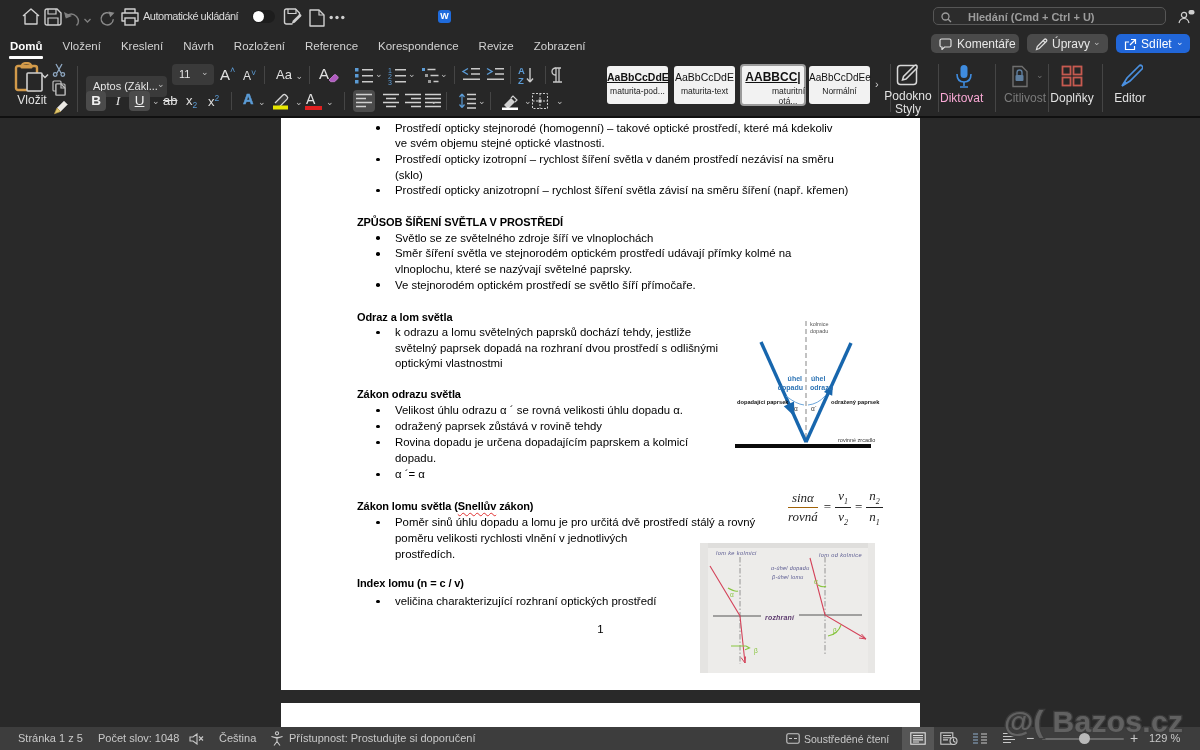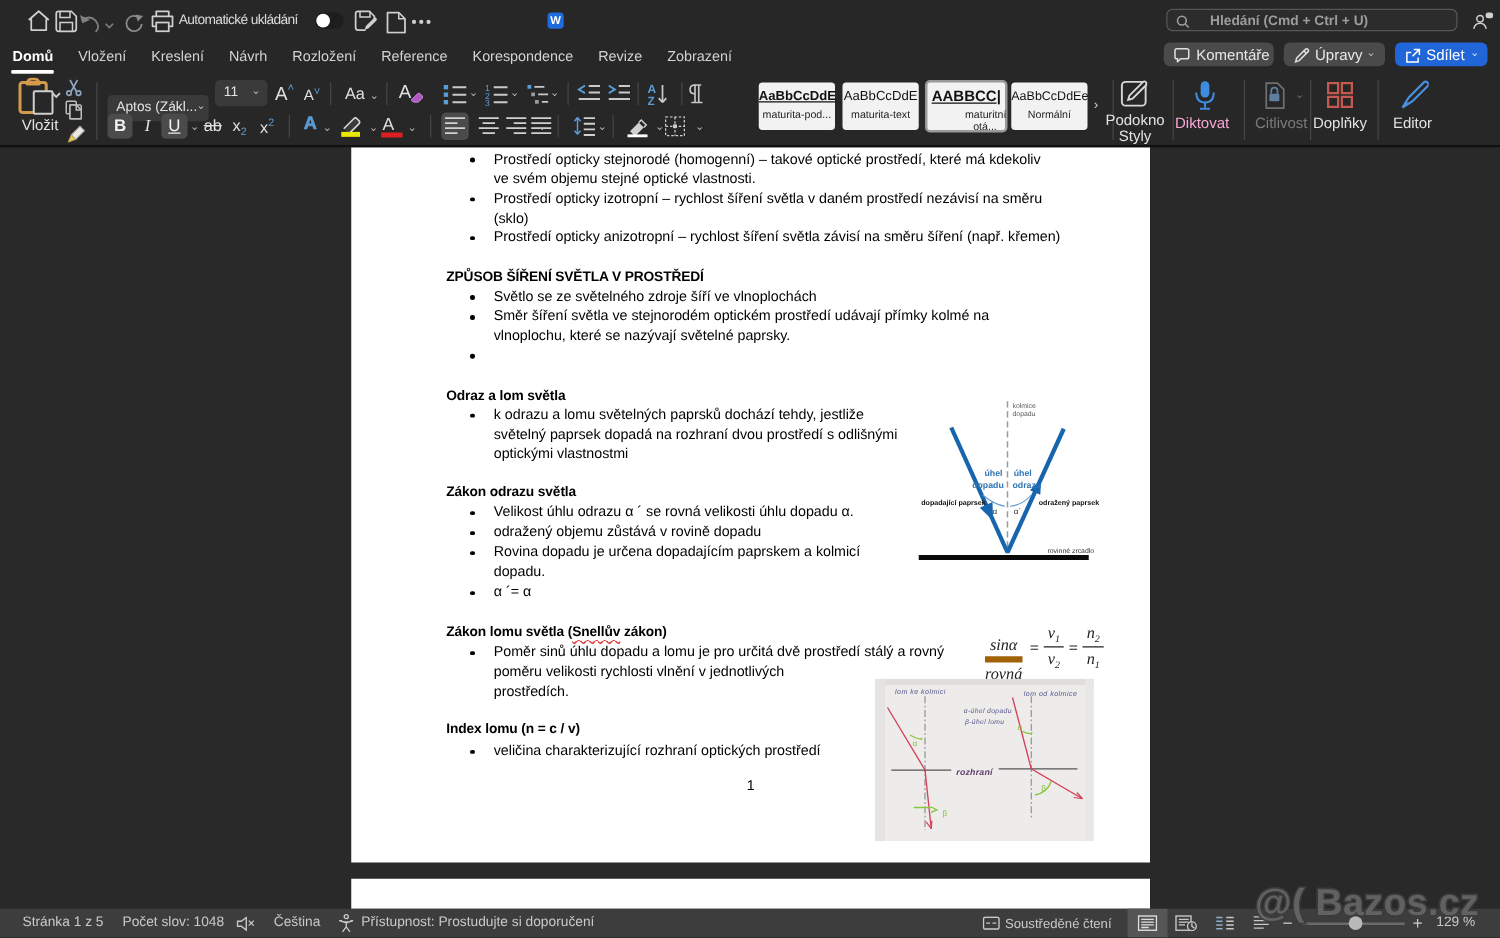--- a/index.html
+++ b/index.html
@@ -320,30 +320,31 @@
     <div class="line" style="left:114px;top:50.7px">(sklo)</div>
     <div class="bullet" style="left:95.2px;top:70.9px"></div>
       <div class="line" style="left:114px;top:66.3px">Prostředí opticky anizotropní – rychlost šíření světla závisí na směru šíření (např. křemen)</div>
     <div class="hline" style="left:76px;top:98.3px">ZPŮSOB ŠÍŘENÍ SVĚTLA V PROSTŘEDÍ</div>
     <div class="bullet" style="left:95.2px;top:118.3px"></div>
       <div class="line" style="left:114px;top:113.7px">Světlo se ze světelného zdroje šíří ve vlnoplochách</div>
     <div class="bullet" style="left:95.2px;top:134px"></div>
       <div class="line" style="left:114px;top:129.4px">Směr šíření světla ve stejnorodém optickém prostředí udávají přímky kolmé na</div>
     <div class="line" style="left:114px;top:145.1px">vlnoplochu, které se nazývají světelné paprsky.</div>
     <div class="bullet" style="left:95.2px;top:165.3px"></div>
+      <div class="line" style="left:114px;top:160.7px">Ve stejnorodém optickém prostředí se světlo šíří přímočaře.</div>
     <div class="hline" style="left:76px;top:192.5px">Odraz a lom světla</div>
     <div class="bullet" style="left:95.2px;top:212.5px"></div>
       <div class="line" style="left:114px;top:223.6px">světelný paprsek dopadá na rozhraní dvou prostředí s odlišnými</div>
     <div class="line" style="left:114px;top:207.9px">k odrazu a lomu světelných paprsků dochází tehdy, jestliže</div>
     <div class="line" style="left:114px;top:239.3px">optickými vlastnostmi</div>
     <div class="hline" style="left:76px;top:270.3px">Zákon odrazu světla</div>
     <div class="bullet" style="left:95.2px;top:290.8px"></div>
       <div class="line" style="left:114px;top:286.2px">Velikost úhlu odrazu α ´ se rovná velikosti úhlu dopadu α.</div>
     <div class="bullet" style="left:95.2px;top:306.8px"></div>
-      <div class="line" style="left:114px;top:302.2px">odražený objemu zůstává v rovině dopadu</div>
+      <div class="line" style="left:114px;top:302.2px">odražený paprsek zůstává v rovině tehdy</div>
     <div class="bullet" style="left:95.2px;top:322.8px"></div>
       <div class="line" style="left:114px;top:318.2px">Rovina dopadu je určena dopadajícím paprskem a kolmicí</div>
     <div class="line" style="left:114px;top:334px">dopadu.</div>
     <div class="bullet" style="left:95.2px;top:354.7px"></div>
       <div class="line" style="left:114px;top:350.1px">α ´= α</div>
     <div class="hline" style="left:76px;top:382px">Zákon lomu světla (<span style="text-decoration:underline wavy #e03030;text-decoration-thickness:1px;text-underline-offset:2px;">Snellův</span> zákon)</div>
     <div class="bullet" style="left:95.2px;top:402.6px"></div>
       <div class="line" style="left:114px;top:398px">Poměr sinů úhlu dopadu a lomu je pro určitá dvě prostředí stálý a rovný</div>
     <div class="line" style="left:114px;top:414px">poměru velikosti rychlosti vlnění v jednotlivých</div>
     <div class="line" style="left:114px;top:429.7px">prostředích.</div>
@@ -374,21 +375,21 @@
       <text x="81" y="96" font-size="6.5" fill="#333">α΄</text>
       <text x="108" y="127" font-size="5.5" fill="#333">rovinné zrcadlo</text>
       <rect x="5" y="129" width="136" height="4" fill="#0a0a0a"></rect>
     </svg>
 
     <div class="abs" style="left:505px;top:370px;font-family:'Liberation Serif',serif;font-style:italic;font-size:13px;color:#222;">
       <table style="border-collapse:collapse;">
           <tbody>
             <tr>
         <td style="text-align:center;padding:0 2px;">
-                <div style="border-bottom:5px solid #a16207;padding:0 2px 1px;margin-top:20px;">sinα</div>
+                <div style="border-bottom:1px solid #a16207;padding:0 2px 1px;">sinα</div>
                 <div style="padding-top:1px;">rovná</div>
               </td>
         <td style="padding:0 4px;font-style:normal;">=</td>
         <td style="text-align:center;">
                 <div style="border-bottom:1px solid #222;padding:0 3px 1px;">v<sub style="font-size:8px;">1</sub></div>
                 <div style="padding-top:1px;">v<sub style="font-size:8px;">2</sub></div>
               </td>
         <td style="padding:0 4px;font-style:normal;">=</td>
         <td style="text-align:center;">
                 <div style="border-bottom:1px solid #222;padding:0 3px 1px;">n<sub style="font-size:8px;">2</sub></div>

